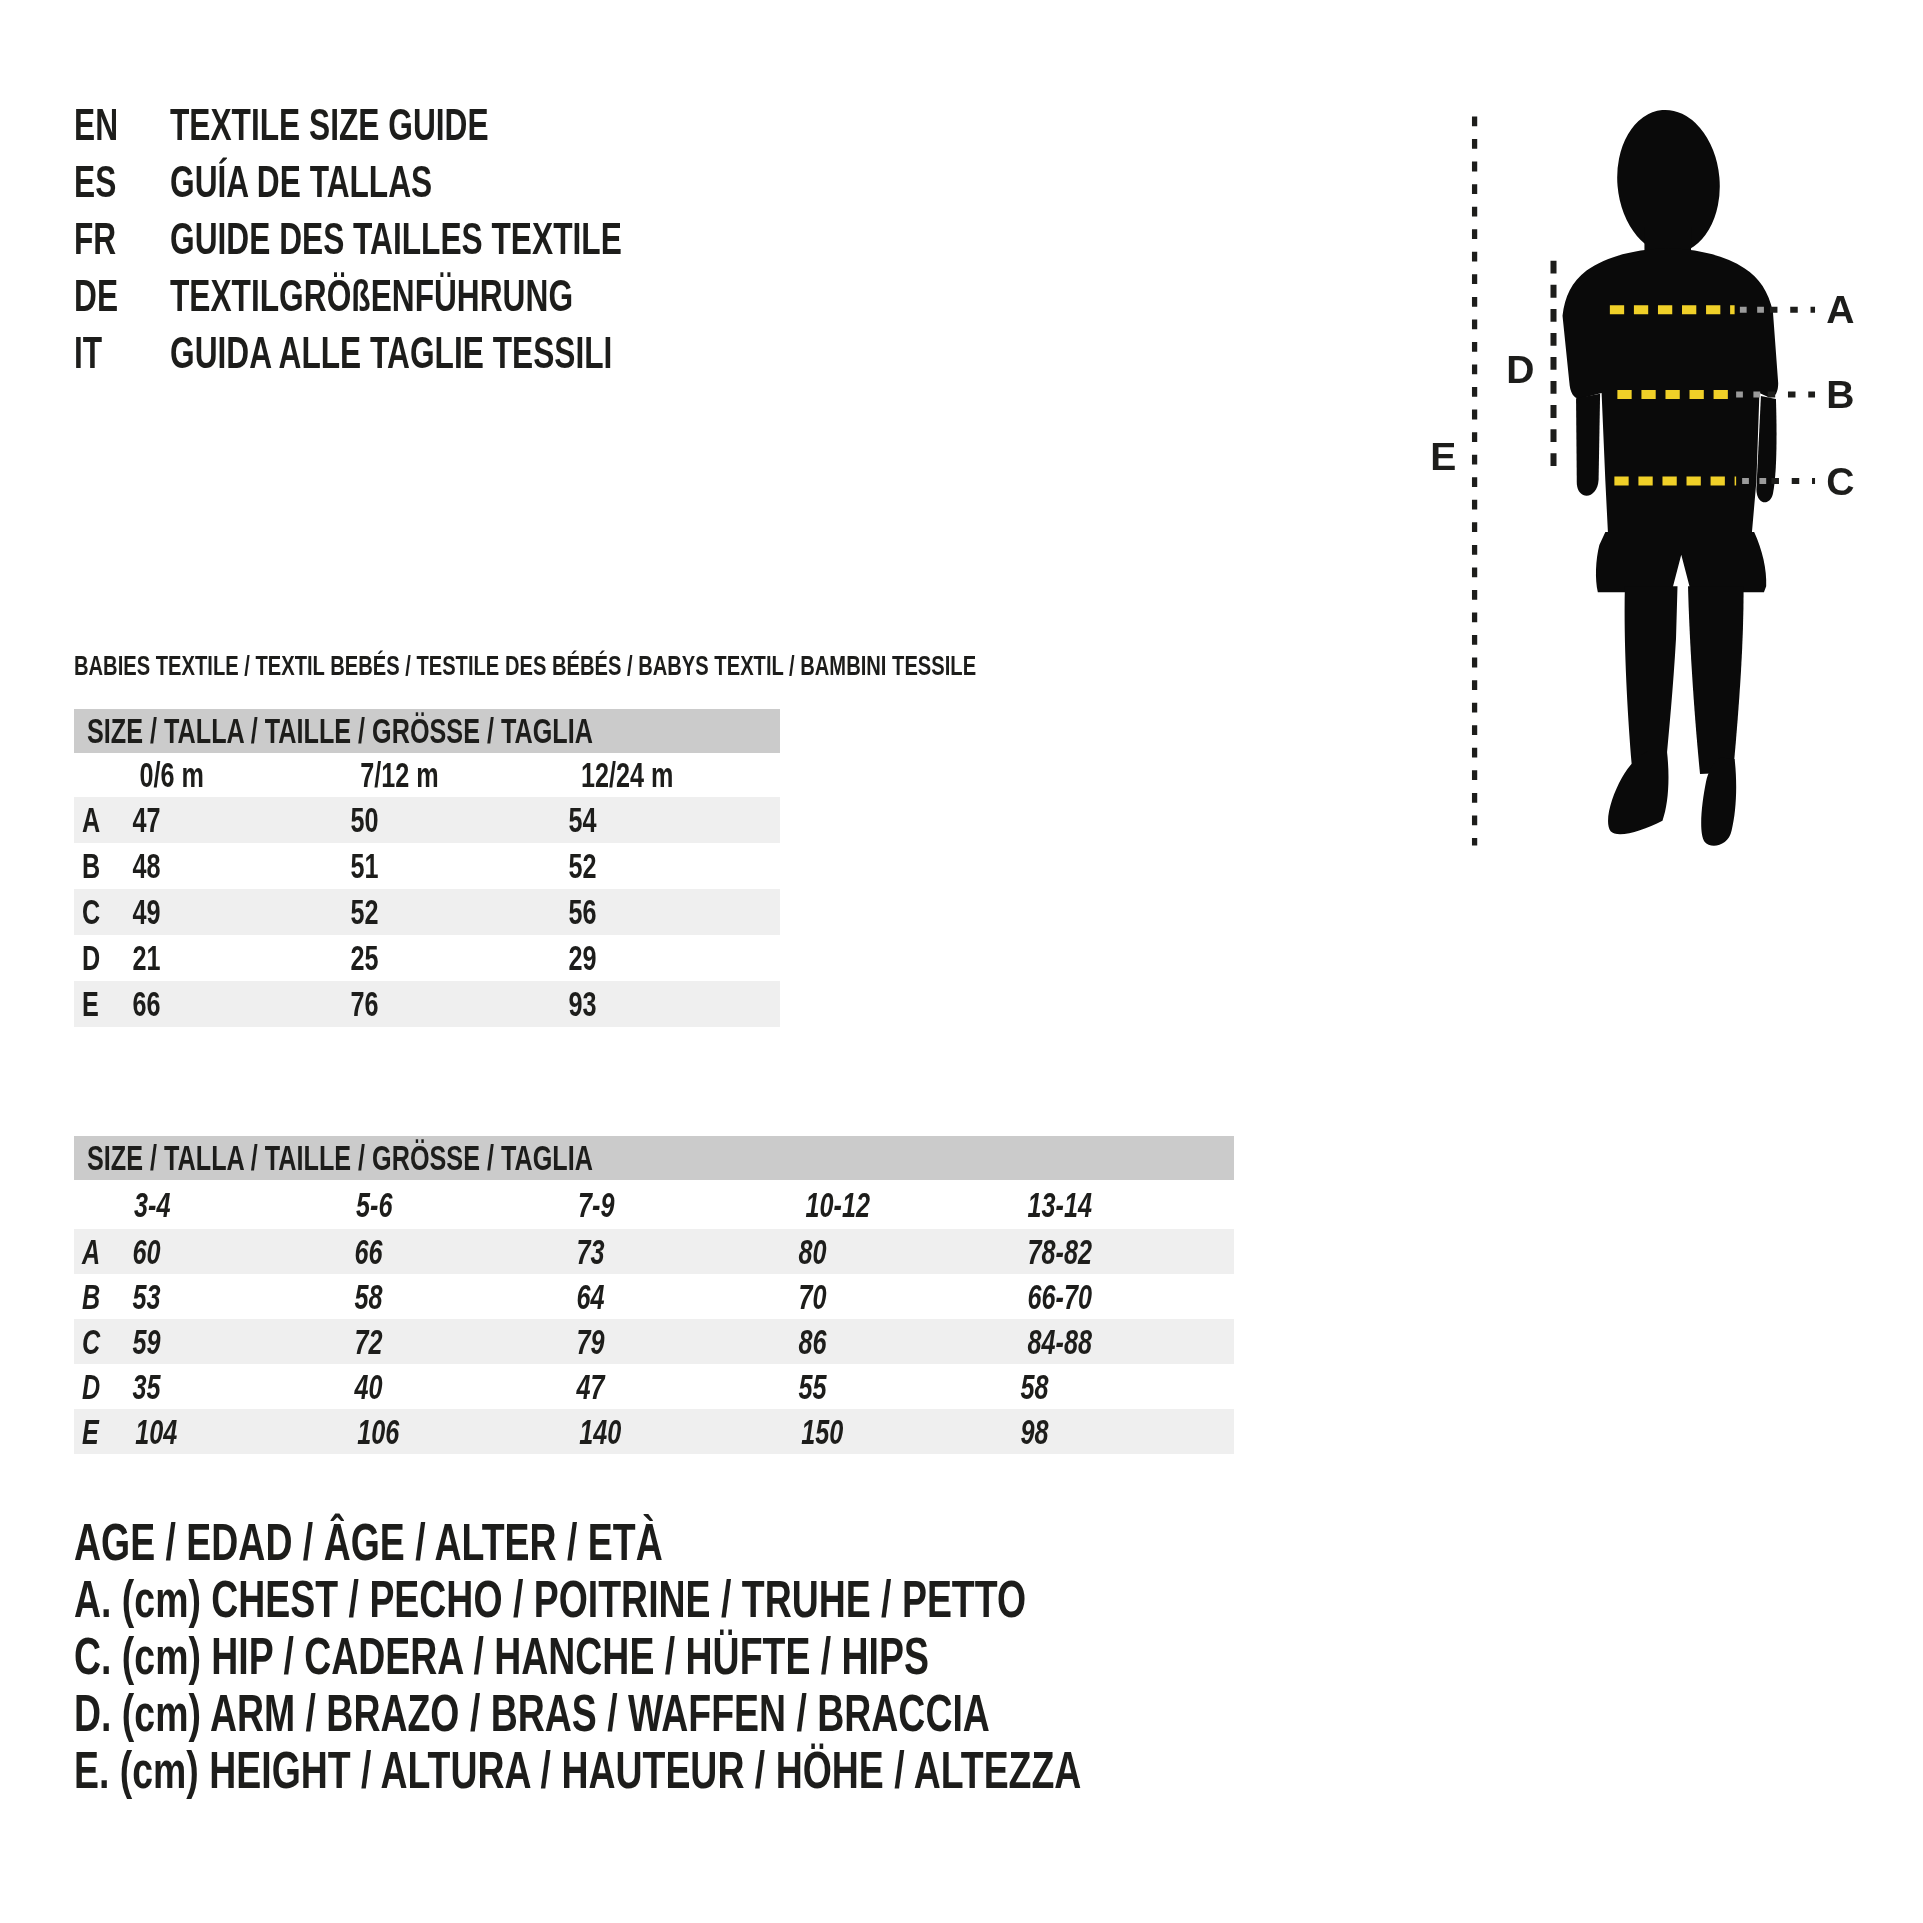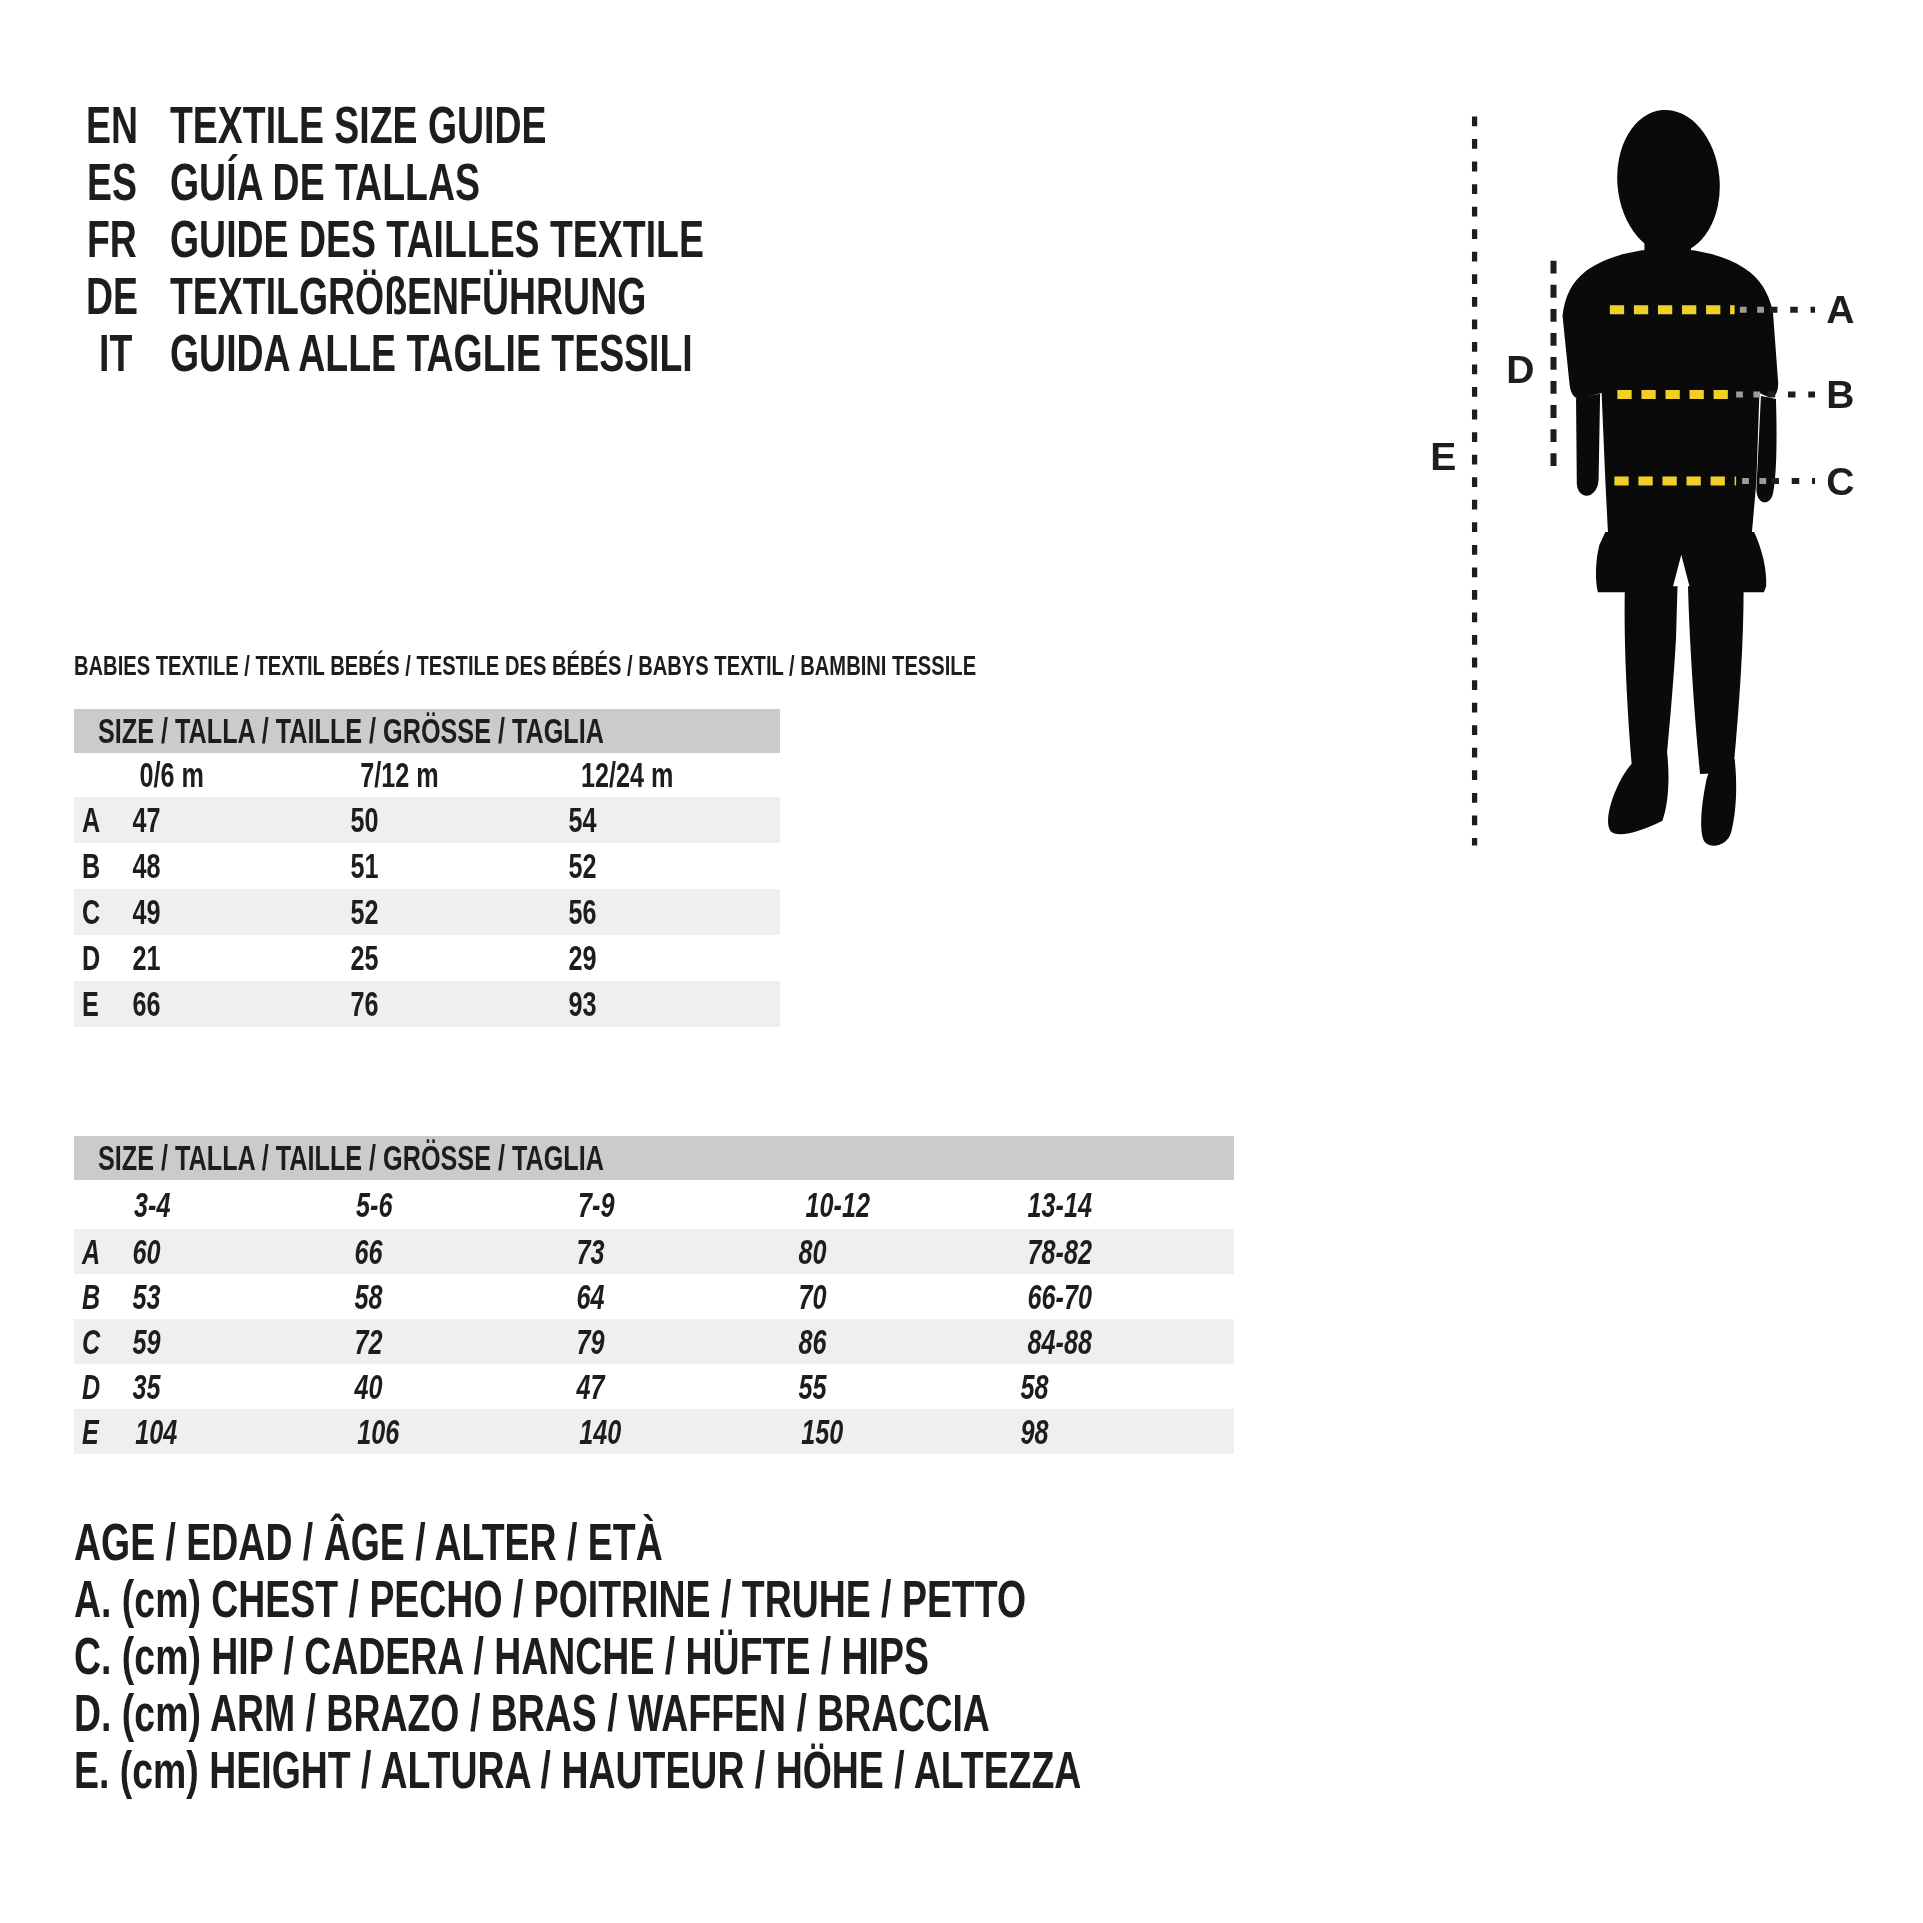--- a/index.html
+++ b/index.html
@@ -7,34 +7,34 @@
   .page {
     position:relative; width:1924px; height:1924px; overflow:hidden;
     background:#ffffff; color:#1d1d1b;
     font-family:"Liberation Sans", sans-serif; font-weight:700;
   }
   .cond { display:inline-block; transform:scaleX(0.72); transform-origin:0 50%; white-space:nowrap; }
   .cond-c { display:inline-block; transform:scaleX(0.72); transform-origin:50% 50%; white-space:nowrap; }
 
   
   .langs { position:absolute; left:74px; top:96px; }
-  .lang-row { display:flex; align-items:center; height:57px; font-size:52px;text-align:center; }
+  .lang-row { display:flex; align-items:center; height:57px; font-size:44px; }
   .lang-code { width:96px; flex:0 0 96px; }
 
   
   .figure { position:absolute; left:1428px; top:60px; width:496px; height:827px; }
 
   
   .section-title { position:absolute; left:74px; font-size:28px; line-height:42px; }
   .babies-title { top:645px; }
   .children-title { top:1072px; }
 
   
   .size-bar { position:absolute; left:74px; height:44px; background:#cbcbcb;
-              display:flex; align-items:center; padding-left:24px; font-size:35px; }
+              display:flex; align-items:center; padding-left:13px; font-size:35px; }
   .babies-bar { top:709px; width:706px; }
   .children-bar { top:1136px; width:1160px; }
 
   
   .table { position:absolute; left:74px; font-size:35px; }
   .babies-table { top:752px; width:706px; }
   .children-table { top:1180px; width:1160px; }
   .trow { display:grid; }
   .babies-table .trow { grid-template-columns:53px repeat(3, 218px); }
   .children-table .trow { grid-template-columns:53px repeat(5, 222px);font-style:italic; }

